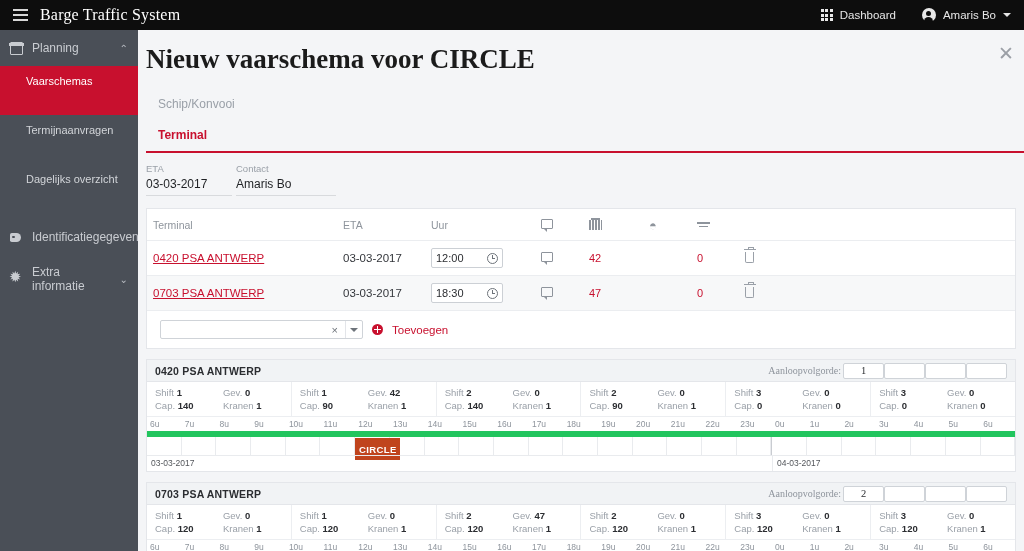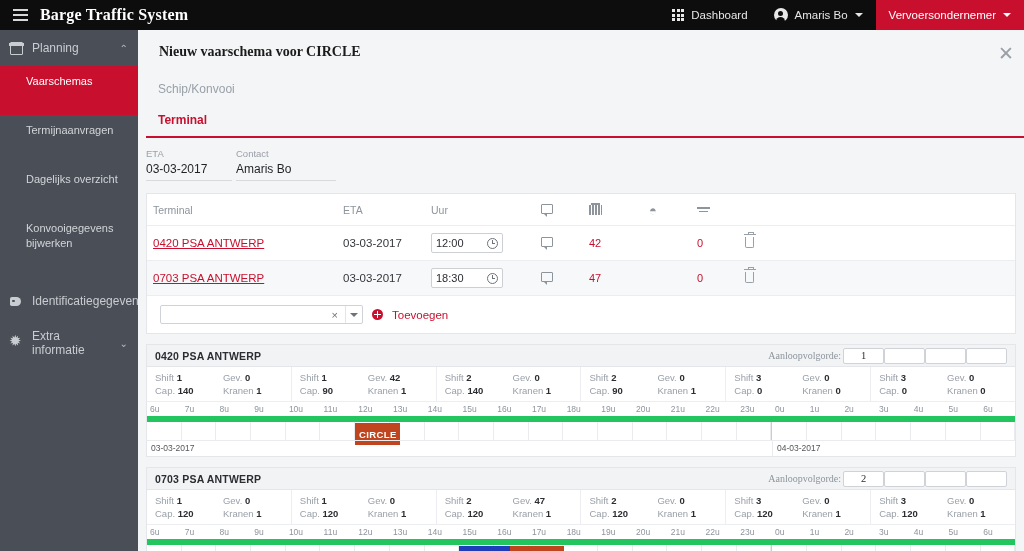--- a/index.html
+++ b/index.html
@@ -13,21 +13,21 @@
 
   
   .topbar {
     position: absolute; top: 0; left: 0; width: 1024px; height: 30px;
     background: #0d0d0d; display: flex; align-items: center;
   }
   .hamburger { width: 40px; display: flex; flex-direction: column; align-items: center; gap: 3px; cursor: pointer; }
   .hamburger i { display: block; width: 15px; height: 2px; background: #d8d8d8; }
   .brand {
     color: #ffffff; font-family: "Liberation Serif", serif;
-    font-size: 16px; font-weight: bold; letter-spacing: .2px;
+    font-size: 16px; font-weight: normal; letter-spacing: .2px;
   }
   .topbar-right { margin-left: auto; display: flex; align-items: center; height: 30px; }
   .tb-item {
     display: flex; align-items: center; gap: 7px; padding: 0 13px;
     color: #e6e6e6; font-size: 11.5px; height: 30px; cursor: pointer;
   }
   .grid-icon { display: grid; grid-template-columns: repeat(3, 3px); grid-template-rows: repeat(3, 3px); gap: 1.5px; }
   .grid-icon span { display: block; width: 3px; height: 3px; background: #e8e8e8; }
   .avatar-icon { width: 14px; height: 14px; border-radius: 50%; background: #e8e8e8; position: relative; }
   .avatar-icon::before { content: ""; position: absolute; left: 4.5px; top: 2.5px; width: 5px; height: 5px; border-radius: 50%; background: #0d0d0d; }
@@ -55,22 +55,22 @@
   .ic-star::before { content: "\2739"; position: absolute; left: -1px; top: -5px; font-size: 15px; color: #c9ccd1; }
   .sb-sub {
     padding: 8px 10px 26px 26px; color: #d2d5d9; font-size: 11px;
     line-height: 15px; cursor: pointer;
   }
   .sb-sub.active { background: #c8102e; color: #ffffff; }
 
   
   .main { position: absolute; top: 30px; left: 138px; width: 886px; height: 521px; background: #f4f5f7; }
   .page-title {
-    font-family: "Liberation Serif", serif; font-size: 14px; font-weight: bold;
-    color: #1b1b1b; padding: 14px 0 0 21px;
+    font-family: "Liberation Serif", serif; font-size: 27px; font-weight: bold;
+    color: #1b1b1b; padding: 14px 0 0 8px;
   }
   .close-x {
     position: absolute; right: 10px; top: 14px; font-size: 19px; color: #9b9fa6;
     cursor: pointer; line-height: 1; font-family: "DejaVu Sans", sans-serif;
   }
 
   .tabs { display: flex; gap: 0; margin: 16px 0 0 8px; flex-direction: column; }
   .tab {
     padding: 6px 12px 9px 12px; font-size: 12px; color: #9aa0a8; cursor: pointer;
     border-bottom: 2px solid transparent;
@@ -212,37 +212,32 @@
             <span></span>
             <span></span>
           </span>
         <span>Dashboard</span>
       </div>
       <div class="tb-item">
         <span class="avatar-icon"></span>
         <span>Amaris Bo</span>
         <span class="caret"></span>
       </div>
-      <div class="tb-role">
-        <span>Vervoersondernemer</span>
-        <span class="caret"></span>
-      </div>
     </div>
   </div>
 
   <div class="sidebar">
     <div class="sb-group">
       <span class="sb-ic ic-cal"></span>
       <span class="label">Planning</span>
       <span class="chev">⌃</span>
     </div>
     <div class="sb-sub active">Vaarschemas</div>
     <div class="sb-sub">Termijnaanvragen</div>
     <div class="sb-sub">Dagelijks overzicht</div>
-    <div class="sb-sub">Konvooigegevens bijwerken</div>
     <div class="sb-group" style="margin-top:6px">
       <span class="sb-ic ic-tag"></span>
       <span class="label">Identificatiegegevens</span>
       <span class="chev">⌄</span>
     </div>
     <div class="sb-group" style="margin-top:6px">
       <span class="sb-ic ic-star"></span>
       <span class="label">Extra informatie</span>
       <span class="chev">⌄</span>
     </div>

